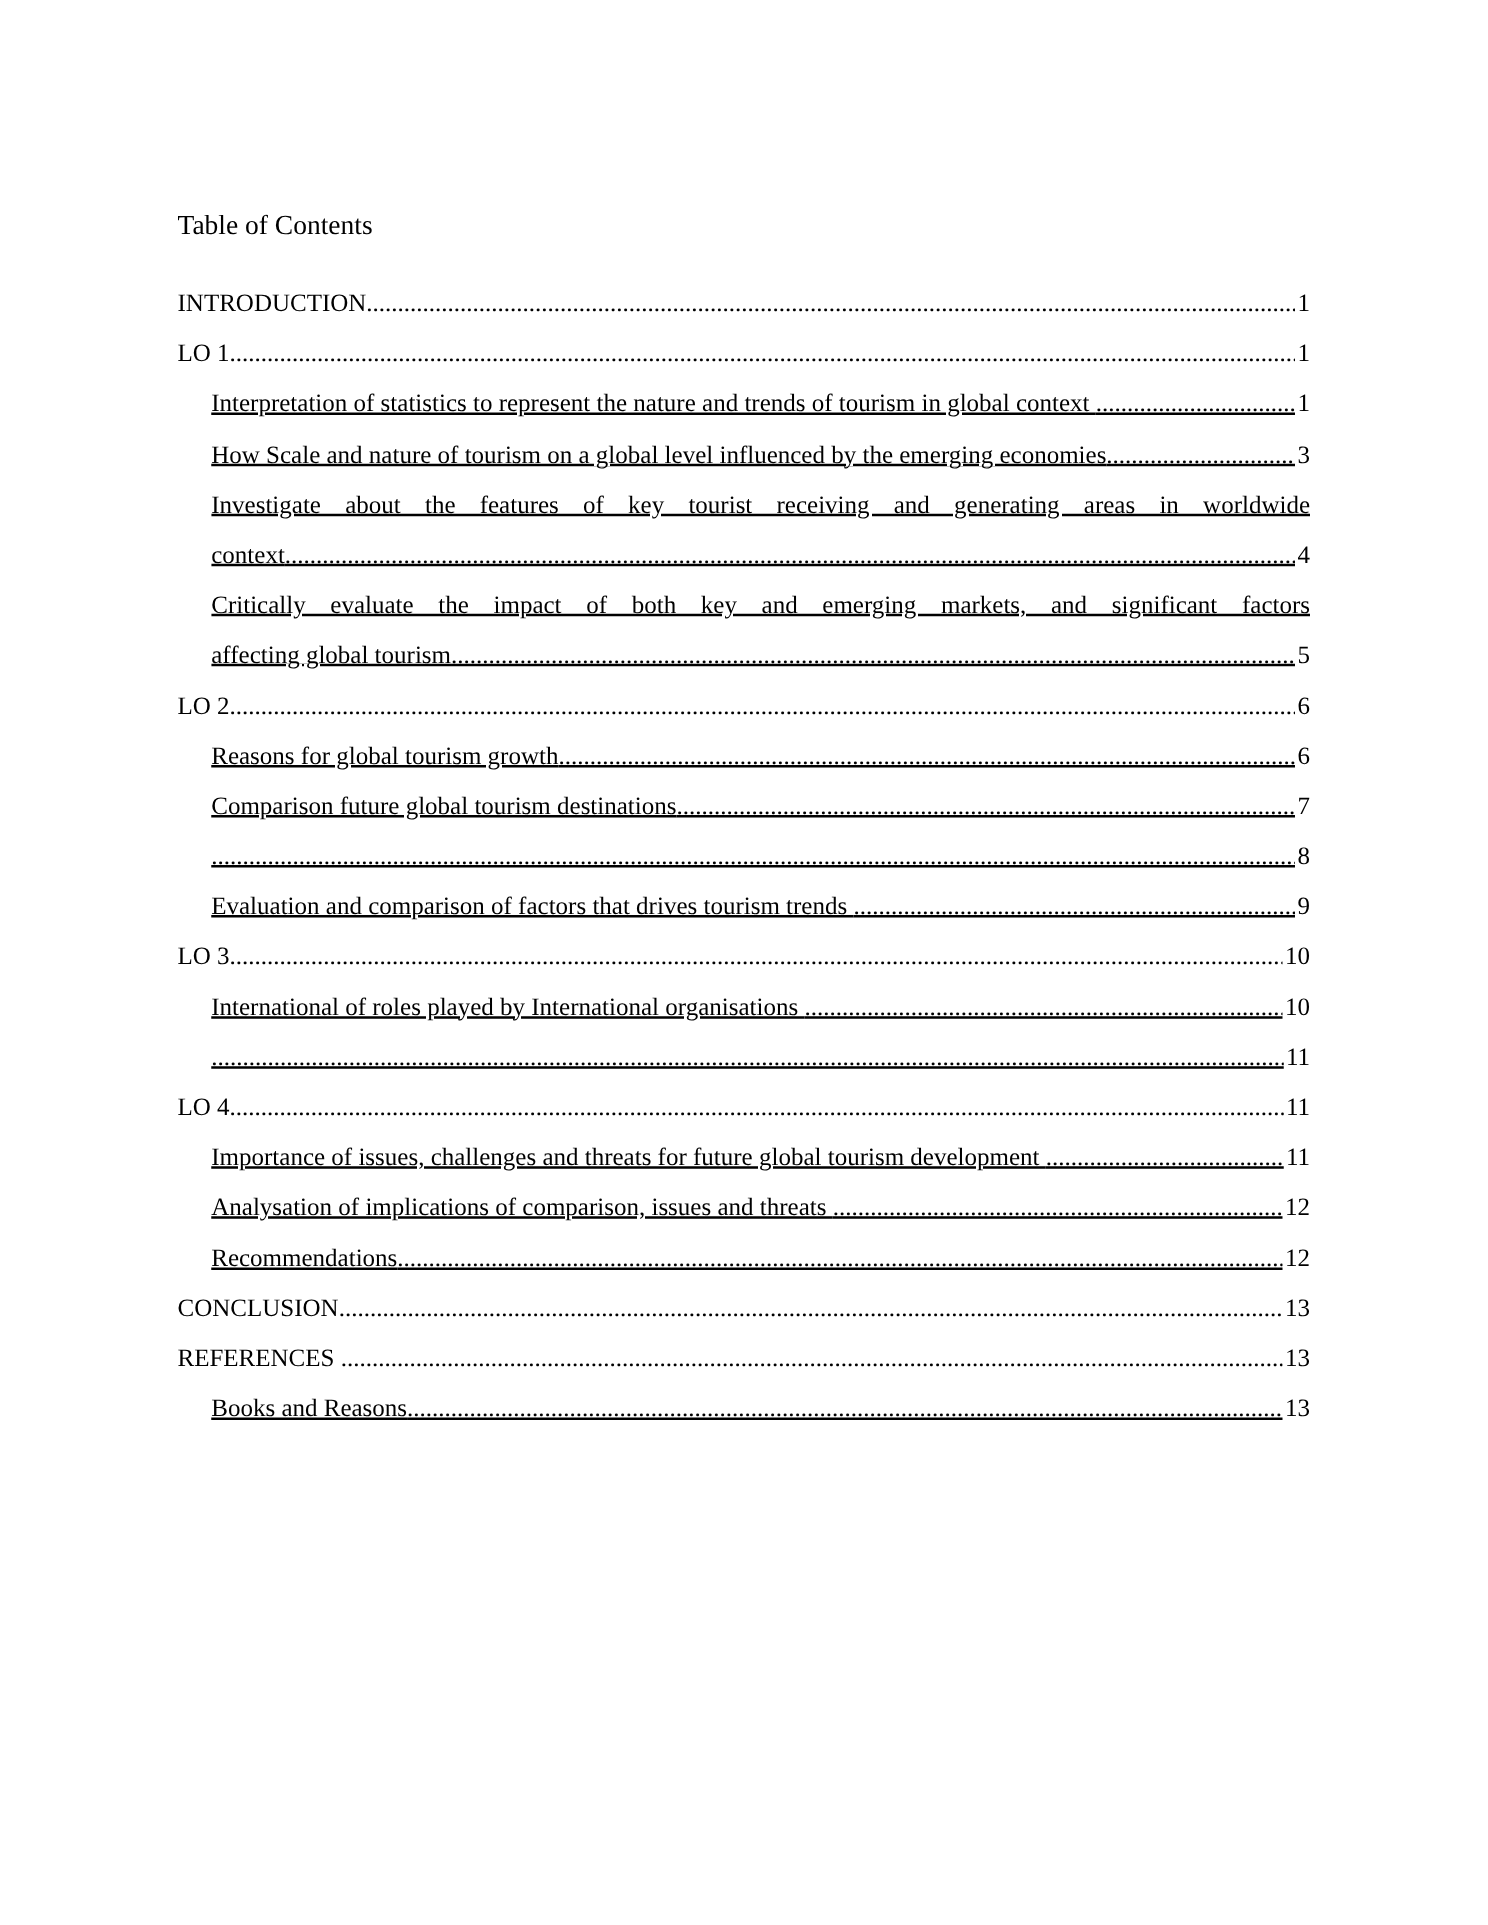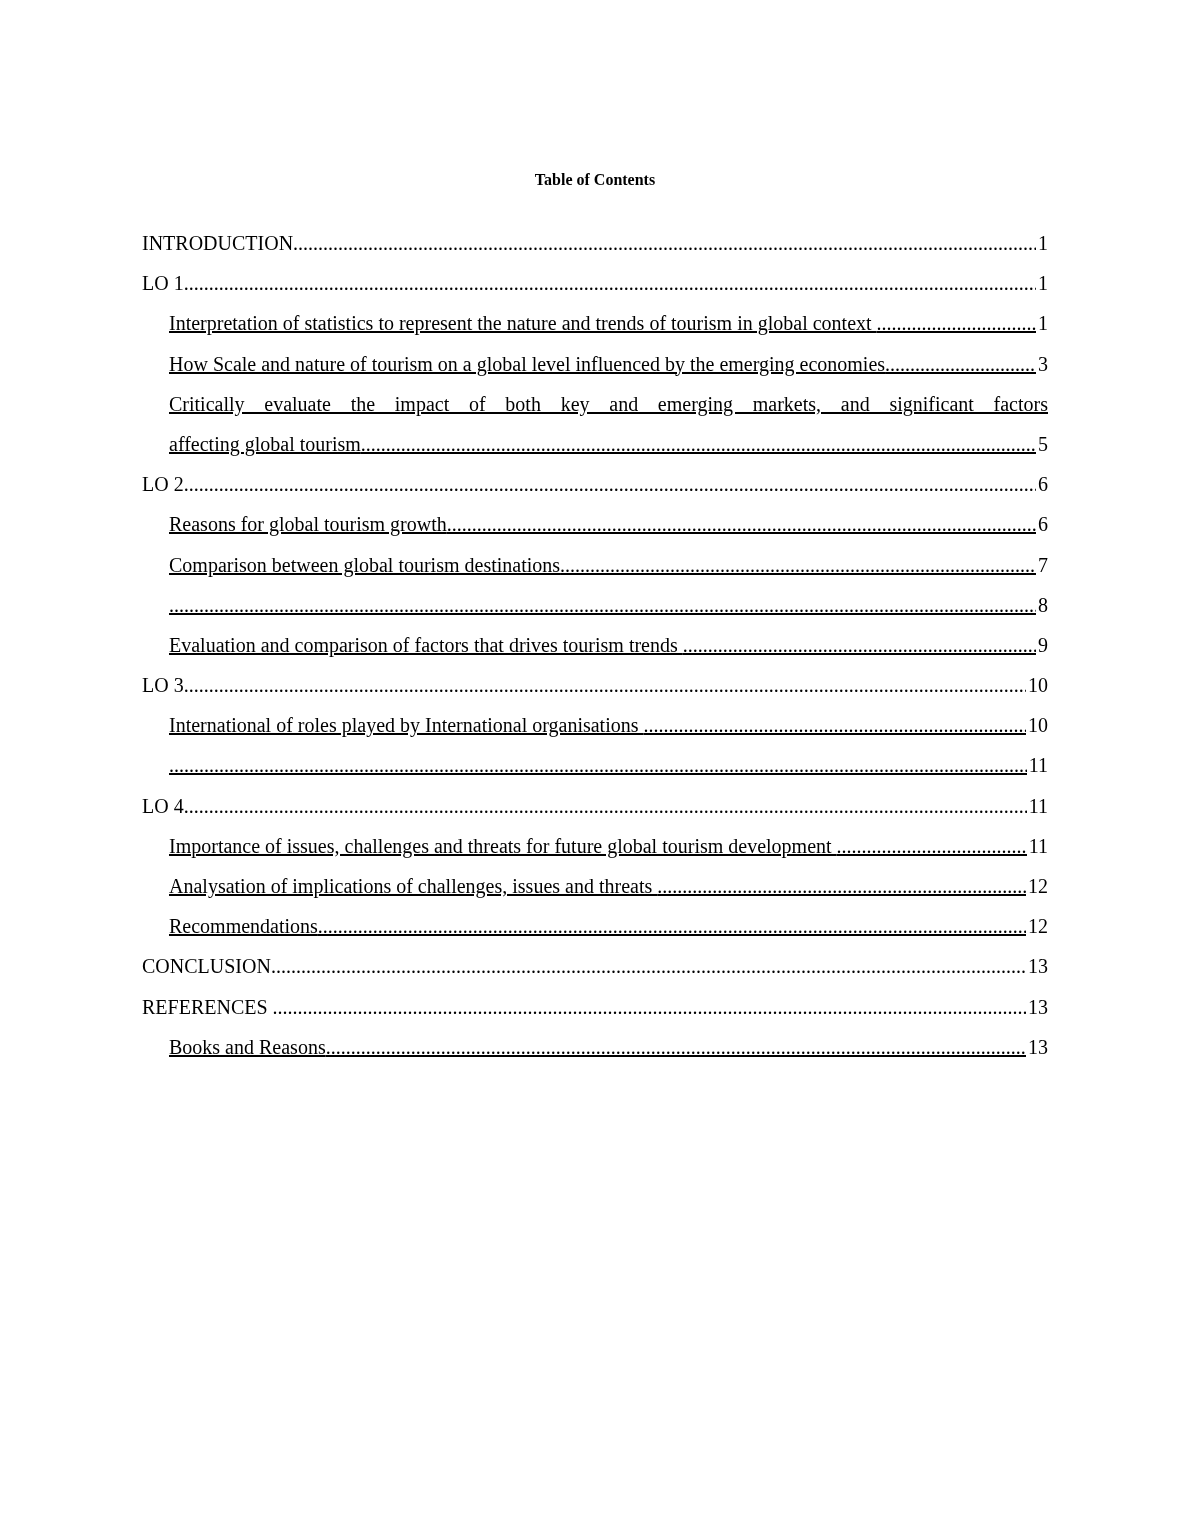--- a/index.html
+++ b/index.html
@@ -12,24 +12,24 @@
   .page {
     width: 1190px;
     height: 1540px;
     background: #ffffff;
     overflow: hidden;
     position: relative;
   }
   .content { padding: 166px 142px 0 142px; }
   .title {
     margin: 0 0 29px 0;
-    font-size: 16px;
+    font-size: 22px;
     line-height: 28px;
-    font-weight: bold;
-    text-align: center;
+    font-weight: normal;
+    text-align: left;
     color: #000000;
   }
   .toc { font-size: 20px; }
   .row {
     position: relative;
     overflow: hidden;
     white-space: nowrap;
     line-height: 40.2px;
     height: 40.2px;
   }
@@ -66,47 +66,51 @@
     <div class="toc">
 
       <div class="row"><span class="t">INTRODUCTION</span><span class="dots"></span><span class="pg">1</span></div>
 
       <div class="row"><span class="t">LO 1</span><span class="dots"></span><span class="pg">1</span></div>
 
       <div class="row l1"><span class="t">Interpretation of statistics to represent the nature and trends of tourism in global context </span><span class="dots"></span><span class="pg">1</span></div>
 
       <div class="row l1"><span class="t">How Scale and nature of tourism on a global level influenced by the emerging economies</span><span class="dots"></span><span class="pg">3</span></div>
 
+      <div class="l1">
+        <div class="just">Investigate about the features of key tourist receiving and generating areas in worldwide</div>
+        <div class="row"><span class="t">context</span><span class="dots"></span><span class="pg">4</span></div>
+      </div>
 
       <div class="l1">
         <div class="just">Critically evaluate the impact of both key and emerging markets, and significant factors</div>
         <div class="row"><span class="t">affecting global tourism</span><span class="dots"></span><span class="pg">5</span></div>
       </div>
 
       <div class="row"><span class="t">LO 2</span><span class="dots"></span><span class="pg">6</span></div>
 
       <div class="row l1"><span class="t">Reasons for global tourism growth</span><span class="dots"></span><span class="pg">6</span></div>
 
-      <div class="row l1"><span class="t">Comparison between global tourism destinations</span><span class="dots"></span><span class="pg">7</span></div>
+      <div class="row l1"><span class="t">Comparison future global tourism destinations</span><span class="dots"></span><span class="pg">7</span></div>
 
       <div class="row l1"><span class="dots"></span><span class="pg">8</span></div>
 
       <div class="row l1"><span class="t">Evaluation and comparison of factors that drives tourism trends </span><span class="dots"></span><span class="pg">9</span></div>
 
       <div class="row"><span class="t">LO 3</span><span class="dots"></span><span class="pg">10</span></div>
 
       <div class="row l1"><span class="t">International of roles played by International organisations </span><span class="dots"></span><span class="pg">10</span></div>
 
       <div class="row l1"><span class="dots"></span><span class="pg">11</span></div>
 
       <div class="row"><span class="t">LO 4</span><span class="dots"></span><span class="pg">11</span></div>
 
       <div class="row l1"><span class="t">Importance of issues, challenges and threats for future global tourism development </span><span class="dots"></span><span class="pg">11</span></div>
 
-      <div class="row l1"><span class="t">Analysation of implications of challenges, issues and threats </span><span class="dots"></span><span class="pg">12</span></div>
+      <div class="row l1"><span class="t">Analysation of implications of comparison, issues and threats </span><span class="dots"></span><span class="pg">12</span></div>
 
       <div class="row l1"><span class="t">Recommendations</span><span class="dots"></span><span class="pg">12</span></div>
 
       <div class="row"><span class="t">CONCLUSION</span><span class="dots"></span><span class="pg">13</span></div>
 
       <div class="row"><span class="t">REFERENCES </span><span class="dots"></span><span class="pg">13</span></div>
 
       <div class="row l1"><span class="t">Books and Reasons</span><span class="dots"></span><span class="pg">13</span></div>
 
     </div>

